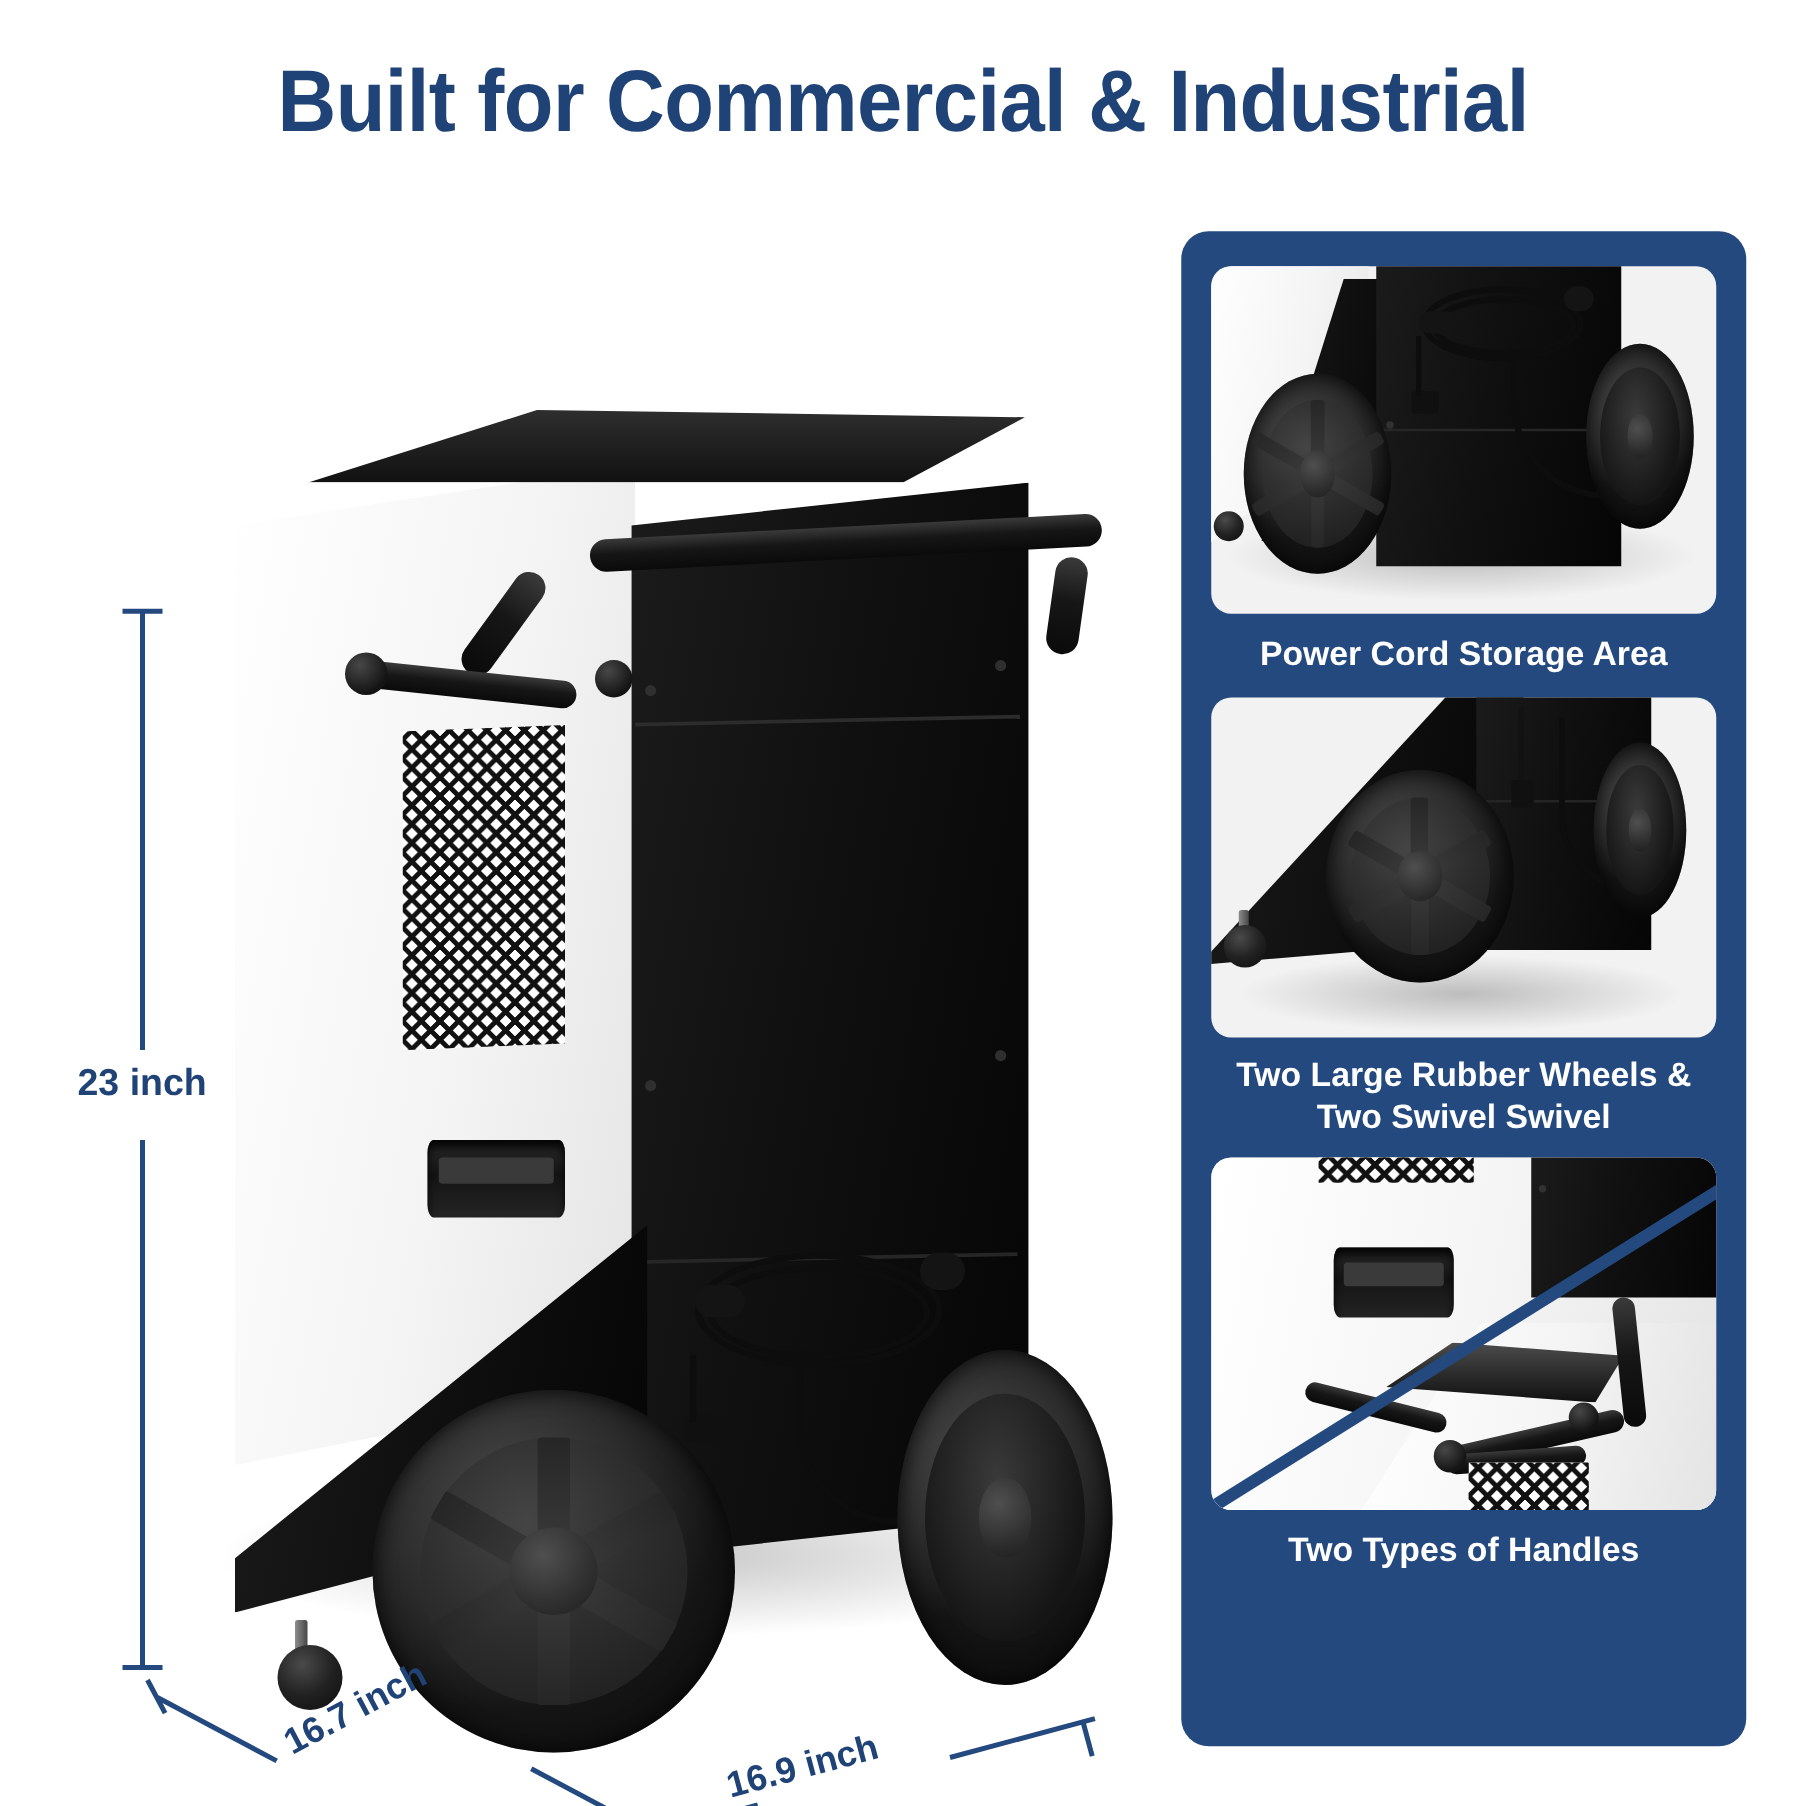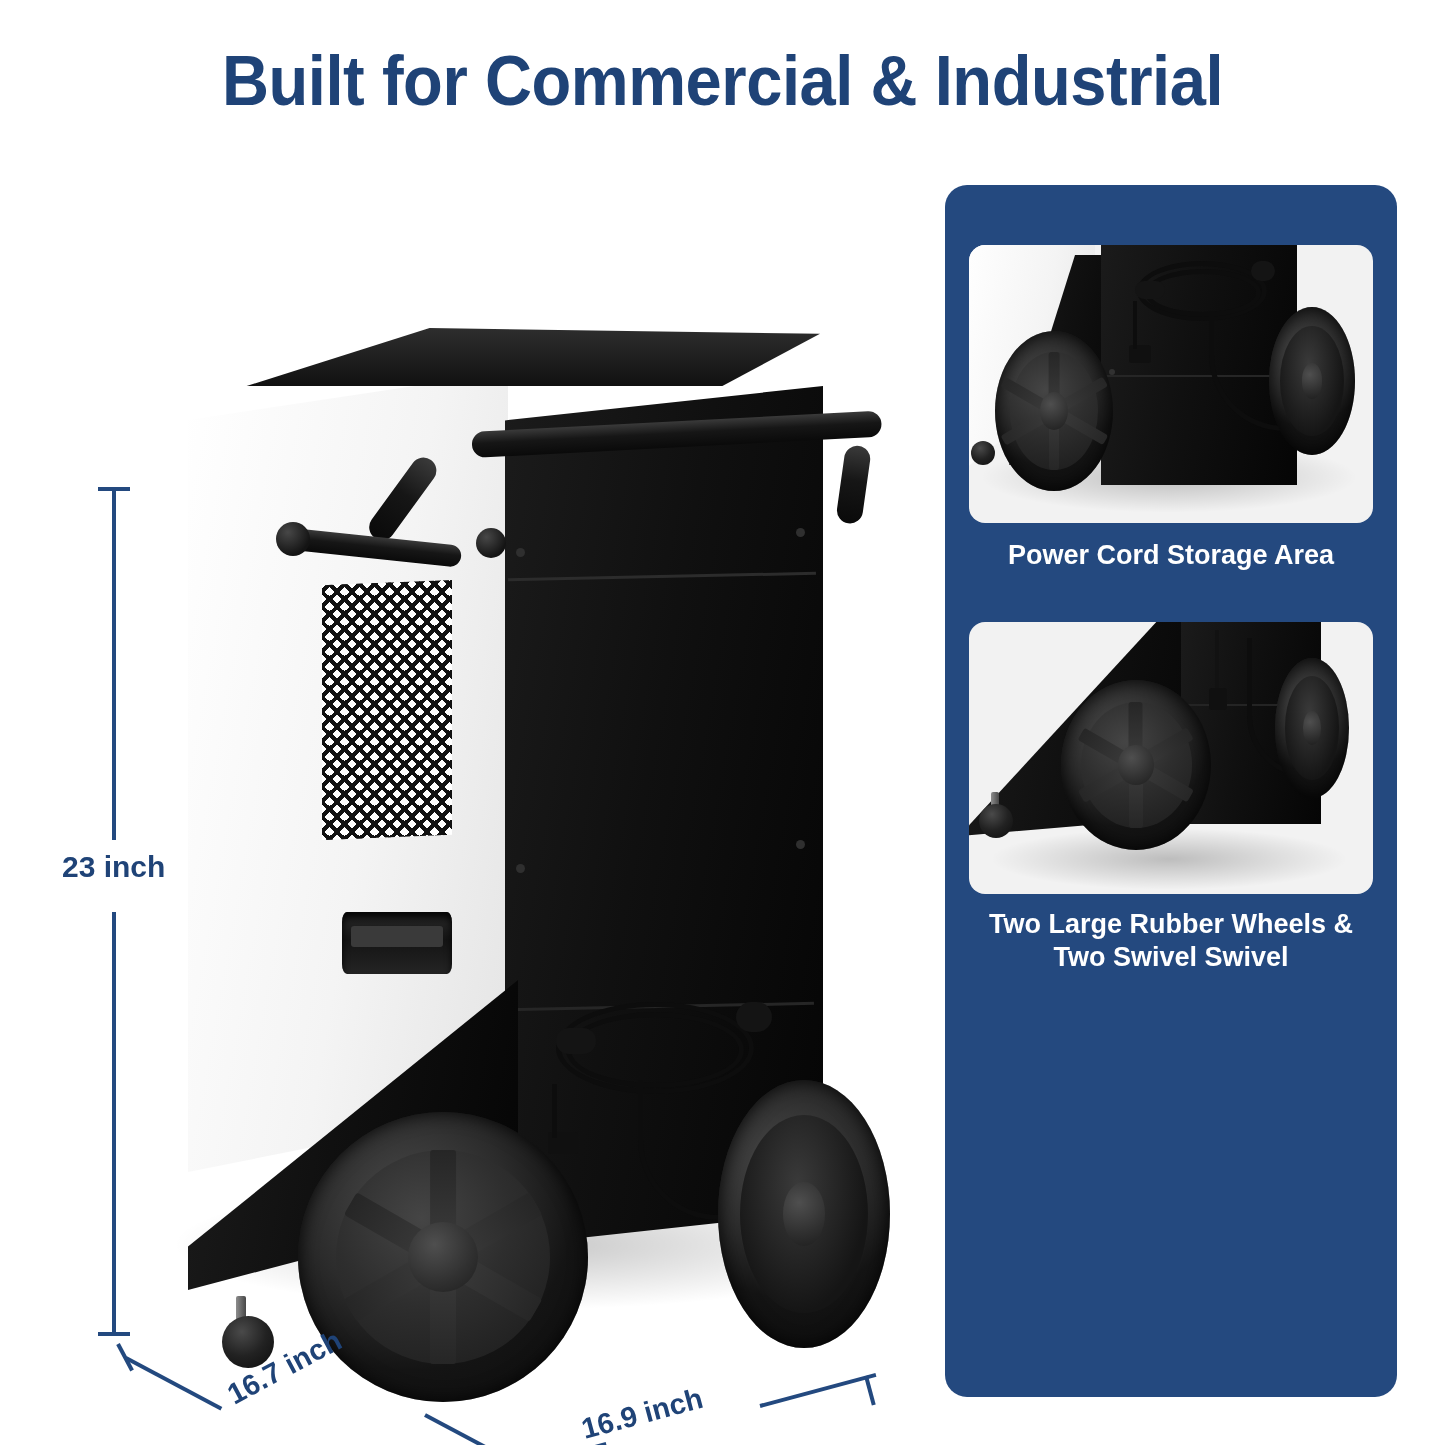--- a/index.html
+++ b/index.html
@@ -102,21 +102,21 @@
     position: absolute;
     left: 945px;
     top: 185px;
     width: 452px;
     height: 1212px;
     background: #24497f;
     border-radius: 22px;
     padding: 28px 24px 10px 24px;
   }
 
-  .feature-block { width: 100%; margin-top: 32px; }
+  .feature-block { width: 100%; }
 
   .thumb {
     position: relative;
     width: 404px;
     height: 278px;
     background: #f2f2f2;
     border-radius: 16px;
     overflow: hidden;
   }
   .thumb-2 { height: 272px; }
@@ -436,15 +436,47 @@
 
         <div class="caster-stem" style="left:22px; top:170px; width:8px; height:18px;"></div>
         <div class="caster" style="left:10px; top:182px; width:34px; height:34px;"></div>
       </div>
       <div class="caption caption-2">
         <span>Two Large Rubber Wheels &amp;</span><br>
         <span>Two Swivel Swivel</span>
       </div>
     </div>
 
+    <div class="feature-block">
+      <div class="thumb thumb-3">
+
+        <div class="white-body" style="left:0; top:0; width:404px; height:282px;"></div>
+
+        <div class="mesh" style="left:86px; top:-6px; width:124px; height:26px;"></div>
+
+        <div class="side-handle" style="left:98px; top:72px; width:96px; height:56px;"></div>
+
+        <div class="black-body" style="left:256px; top:-6px; width:152px; height:118px;"></div>
+        <div style="position:absolute;left:262px;top:22px;width:6px;height:6px;border-radius:50%;background:#313131;"></div>
+
+        <div class="white-body" style="left:120px; top:132px; width:284px; height:150px;
+                    clip-path: polygon(34% 0%, 100% 0%, 100% 100%, 0% 100%);"></div>
+
+        <div style="position:absolute; left:140px; top:148px; width:190px; height:48px;
+                    background: linear-gradient(180deg,#4c4c4c 0%,#2a2a2a 55%,#111 100%);
+                    clip-path: polygon(28% 0%, 100% 22%, 88% 100%, 0% 74%);"></div>
+
+        <div class="tube" style="left:320px; top:112px; width:18px; height:104px; transform:rotate(-6deg); transform-origin:top center;"></div>
+        <div class="tube" style="left:178px; top:200px; width:152px; height:18px; transform:rotate(-13deg); transform-origin:right center;"></div>
+        <div class="tube" style="left:72px; top:206px; width:116px; height:16px; transform:rotate(14deg); transform-origin:right center;"></div>
+        <div class="tube" style="left:188px; top:234px; width:112px; height:16px; transform:rotate(-4deg);"></div>
+        <div class="knob" style="left:178px; top:226px; width:26px; height:26px;"></div>
+        <div class="knob" style="left:286px; top:196px; width:24px; height:24px;"></div>
+
+        <div class="mesh" style="left:206px; top:244px; width:96px; height:44px;"></div>
+
+        <div class="diag-split" style="top:136px; transform: rotate(-32deg);"></div>
+      </div>
+      <div class="caption">Two Types of Handles</div>
+    </div>
 
   </div>
 </div>
 
 </body></html>

